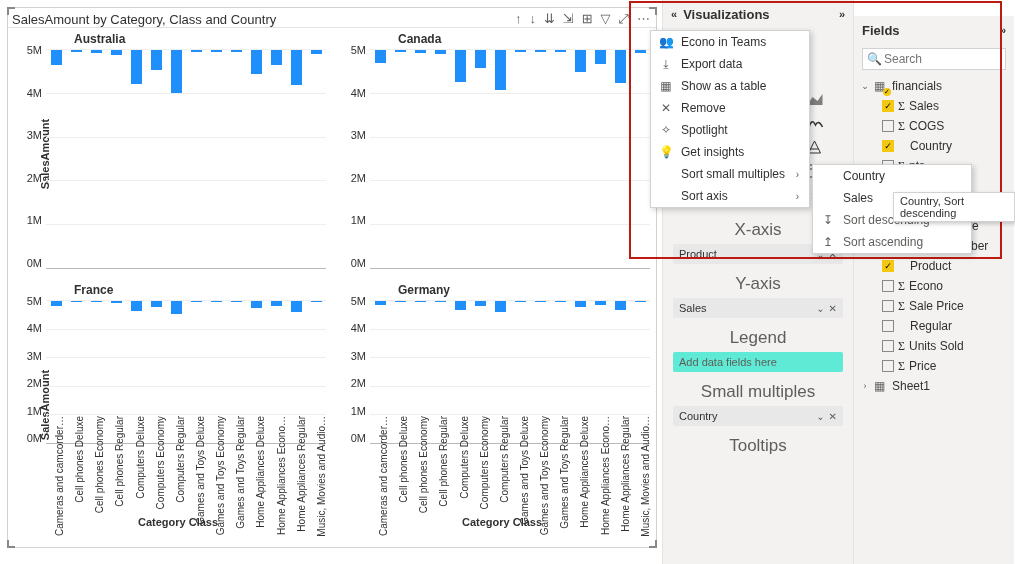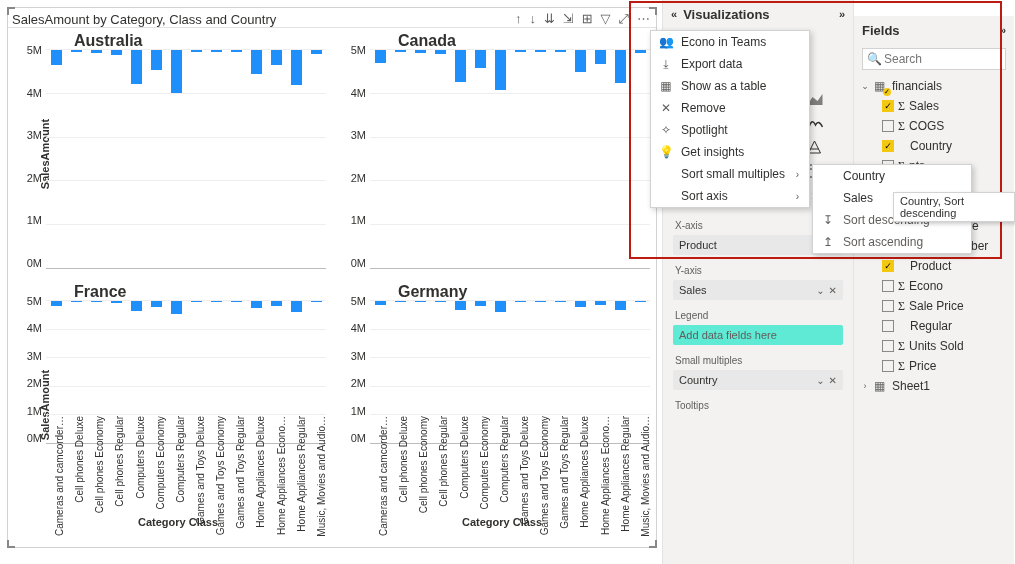--- a/index.html
+++ b/index.html
@@ -19,21 +19,21 @@
   .main { position: absolute; left: 7px; top: 7px; width: 650px; height: 541px; border: 1px solid var(--border); }
   .viz-panel { position: absolute; left: 662px; top: 0; width: 192px; height: 564px; border-right: 1px solid var(--border-light); border-left: 1px solid var(--border-light); background: var(--panel-bg); }
   .fields-panel { position: absolute; left: 854px; top: 16px; width: 160px; height: 564px; background: var(--panel-bg); }
   
   .chart-header { display: flex; align-items: flex-end; height: 20px; padding-left: 4px; border-bottom: 1px solid var(--border-light); }
   .chart-title { flex: 1; font-size: 13px; white-space: nowrap; overflow: hidden; }
   .chart-tools { display: flex; gap: 8px; padding-right: 6px; color: var(--text-sub); font-size: 13px; }
   .chart-tools span { cursor: pointer; }
   .multiples { display: flex; flex-wrap: wrap; height: 502px; }
   .sm { width: 50%; height: 50%; position: relative; }
-  .sm-title { font-size: 16px; font-weight: 600; padding: 4px 0 0 66px; }
+  .sm-title { font-size: 12px; font-weight: 600; padding: 4px 0 0 66px; }
   .ylabel { position: absolute; left: 2px; top: 50%; transform: translateY(-50%) rotate(-90deg); font-size: 11px; font-weight: 600; transform-origin: center; }
   .plot { position: absolute; left: 36px; right: 6px; top: 22px; bottom: 10px; }
   .yaxis { position: absolute; left: -30px; top: -6px; bottom: 0; width: 30px; display: flex; flex-direction: column; justify-content: space-between; font-size: 11px; text-align: right; }
   .yaxis span { display: block; padding-right: 2px; }
   .bars { position: absolute; left: 2px; right: 0; top: 0; bottom: 0; display: flex; align-items: flex-end; gap: 0; }
   .bar-col { flex: 1; display: flex; flex-direction: column; align-items: center; height: 100%; }
   .bar { width: 11px; background: var(--accent-blue); }
   .baseline { position: absolute; left: 2px; right: 0; bottom: 0; border-top: 1px solid #bbb; }
   .gridline { position: absolute; left: 2px; right: 0; border-top: 1px solid #eee; }
   .xl { flex: 1; font-size: 10px; text-align: left; white-space: nowrap; overflow: hidden; text-overflow: ellipsis; transform: rotate(-90deg) translateX(calc(-100% - 2px)); transform-origin: 0% 0%; width: 12px; }
@@ -49,21 +49,21 @@
   .corner.bl { bottom: -1px; left: -1px; border-bottom: 2px solid #888; border-left: 2px solid #888; }
   .corner.br { bottom: -1px; right: -1px; border-bottom: 2px solid #888; border-right: 2px solid #888; }
   
   .panel-header { display: flex; align-items: center; height: 28px; padding: 0 8px; font-weight: 600; font-size: 13px; }
   .panel-header .chev-left { margin-right: 6px; font-size: 11px; }
   .panel-header .chev-right { margin-left: auto; font-size: 11px; }
   .viz-grid { display: flex; flex-wrap: wrap; padding: 4px 10px 6px 10px; gap: 2px; }
   .viz-icon { width: 24px; height: 22px; display: flex; align-items: center; justify-content: center; font-size: 13px; color: #323130; }
   .viz-icon svg { width: 18px; height: 16px; }
   .viz-ellipsis { width: 24px; height: 22px; display: flex; align-items: center; justify-content: center; color: #888; font-size: 14px; }
-  .field-sec-label { font-size: 10px; color: var(--text-sub); padding: 8px 12px 2px 12px; }
+  .field-sec-label { font-size: 17px; color: var(--text-sub); padding: 8px 12px 2px 12px; text-align: center; }
   .pill { margin: 2px 10px; background: var(--pill-bg); height: 20px; border-radius: 2px; display: flex; align-items: center; padding: 0 4px 0 6px; font-size: 11px; }
   .pill .pill-label { flex: 1; }
   .pill .pill-ctrl { color: var(--text-sub); font-size: 10px; padding: 0 2px; cursor: pointer; }
   .pill.empty { background: #5eead4; color: var(--text-sub); }
   
   .search { margin: 4px 8px; height: 22px; background: #fff; border: 1px solid var(--border); display: flex; align-items: center; padding: 0 4px; font-size: 12px; color: var(--text-sub); }
   .search input { border: 0; outline: 0; flex: 1; font-size: 12px; background: transparent; }
   .tree { padding: 2px 6px; font-size: 12px; }
   .tree-row { display: flex; align-items: center; height: 20px; gap: 4px; white-space: nowrap; overflow: hidden; }
   .tree-row.table-row { font-weight: 400; }

